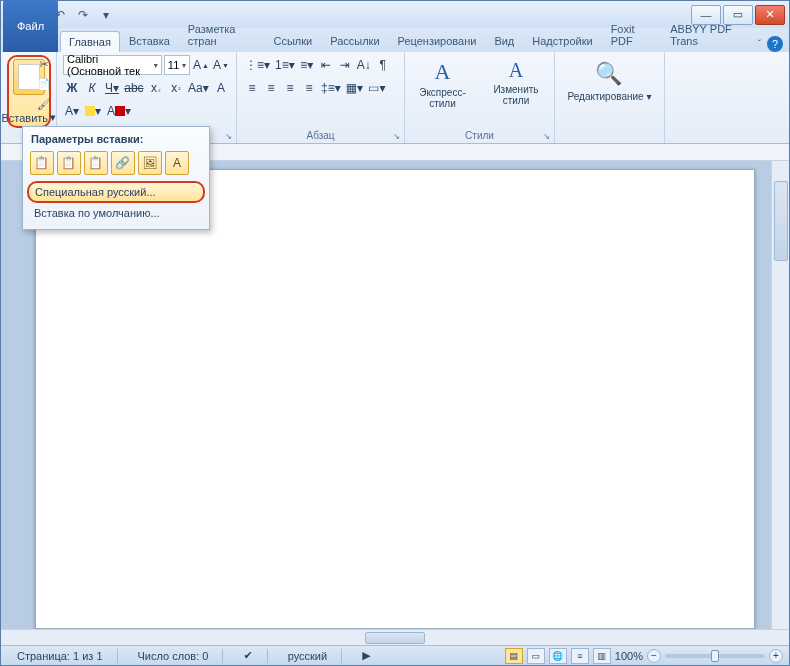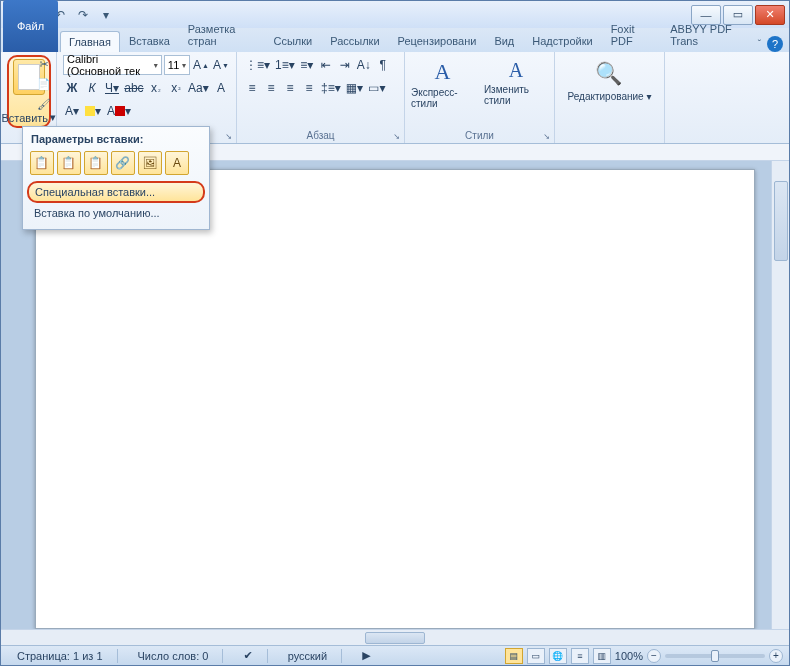--- a/index.html
+++ b/index.html
@@ -46,21 +46,21 @@
 .tool-btn .sub { font-size: 7px; margin-left: 1px; }
 
 .para-group { width: 168px; }
 .para-row { display: flex; gap: 1px; align-items: center; margin-bottom: 3px; }
 
 .styles-group { width: 150px; justify-content: flex-start; }
 .styles-body { display: flex; gap: 10px; align-items: flex-start; padding-top: 4px; }
 .style-big { display: flex; flex-direction: column; align-items: center; gap: 2px; cursor: pointer; }
 .style-icon { font-size: 22px; font-family: Georgia, serif; color: #2a5da8; }
 .style-icon.brush { font-size: 20px; }
-.style-text { font-size: 10px; color: #2a4463; text-align: left; line-height: 1.1; }
+.style-text { font-size: 10px; color: #2a4463; text-align: center; line-height: 1.1; }
 
 .edit-group { width: 110px; }
 .edit-body { display: flex; flex-direction: column; align-items: center; padding-top: 6px; gap: 4px; }
 .binoc { font-size: 22px; color: #2a5da8; }
 
 .ruler { height: 18px; background: #f0f4fa; border-bottom: 1px solid #c4d4e8; }
 
 .doc-area { flex: 1; background: #b8cde4; position: relative; display: flex; }
 .page { margin: 8px auto 0 auto; width: 720px; height: 460px; background: #fff; box-shadow: 0 1px 4px rgba(0,0,0,0.3); border: 1px solid #9ab; }
 .vscroll { width: 18px; background: #e6edf6; border-left: 1px solid #c4d4e8; position: absolute; right: 0; top: 0; bottom: 0; }
@@ -273,15 +273,15 @@
 <div class="paste-menu">
   <div class="hdr">Параметры вставки:</div>
   <div class="paste-options">
     <div class="paste-opt">📋</div>
     <div class="paste-opt">📋</div>
     <div class="paste-opt">📋</div>
     <div class="paste-opt">🔗</div>
     <div class="paste-opt">🖼</div>
     <div class="paste-opt">A</div>
   </div>
-  <div class="menu-item hl">Специальная вставки...</div>
+  <div class="menu-item hl">Специальная русский...</div>
   <div class="menu-item">Вставка по умолчанию...</div>
 </div>
 
 </body></html>

